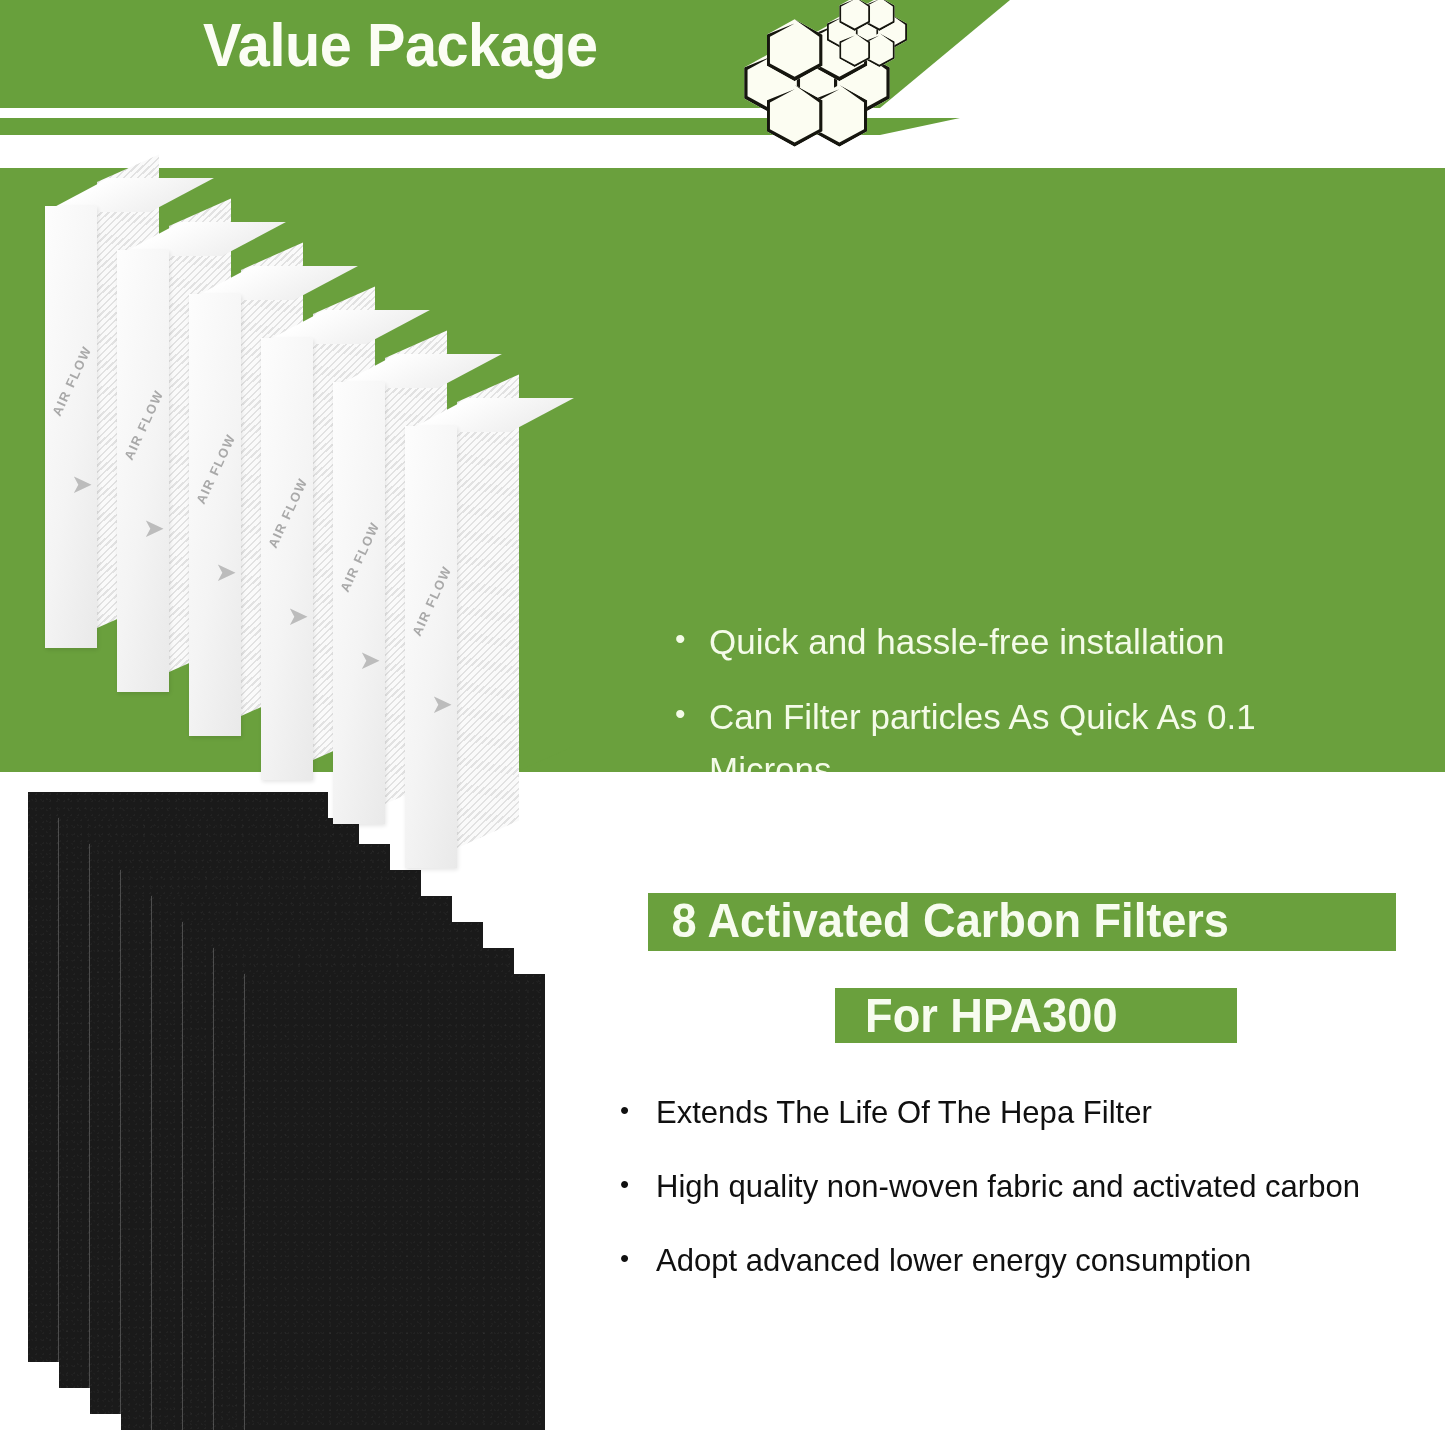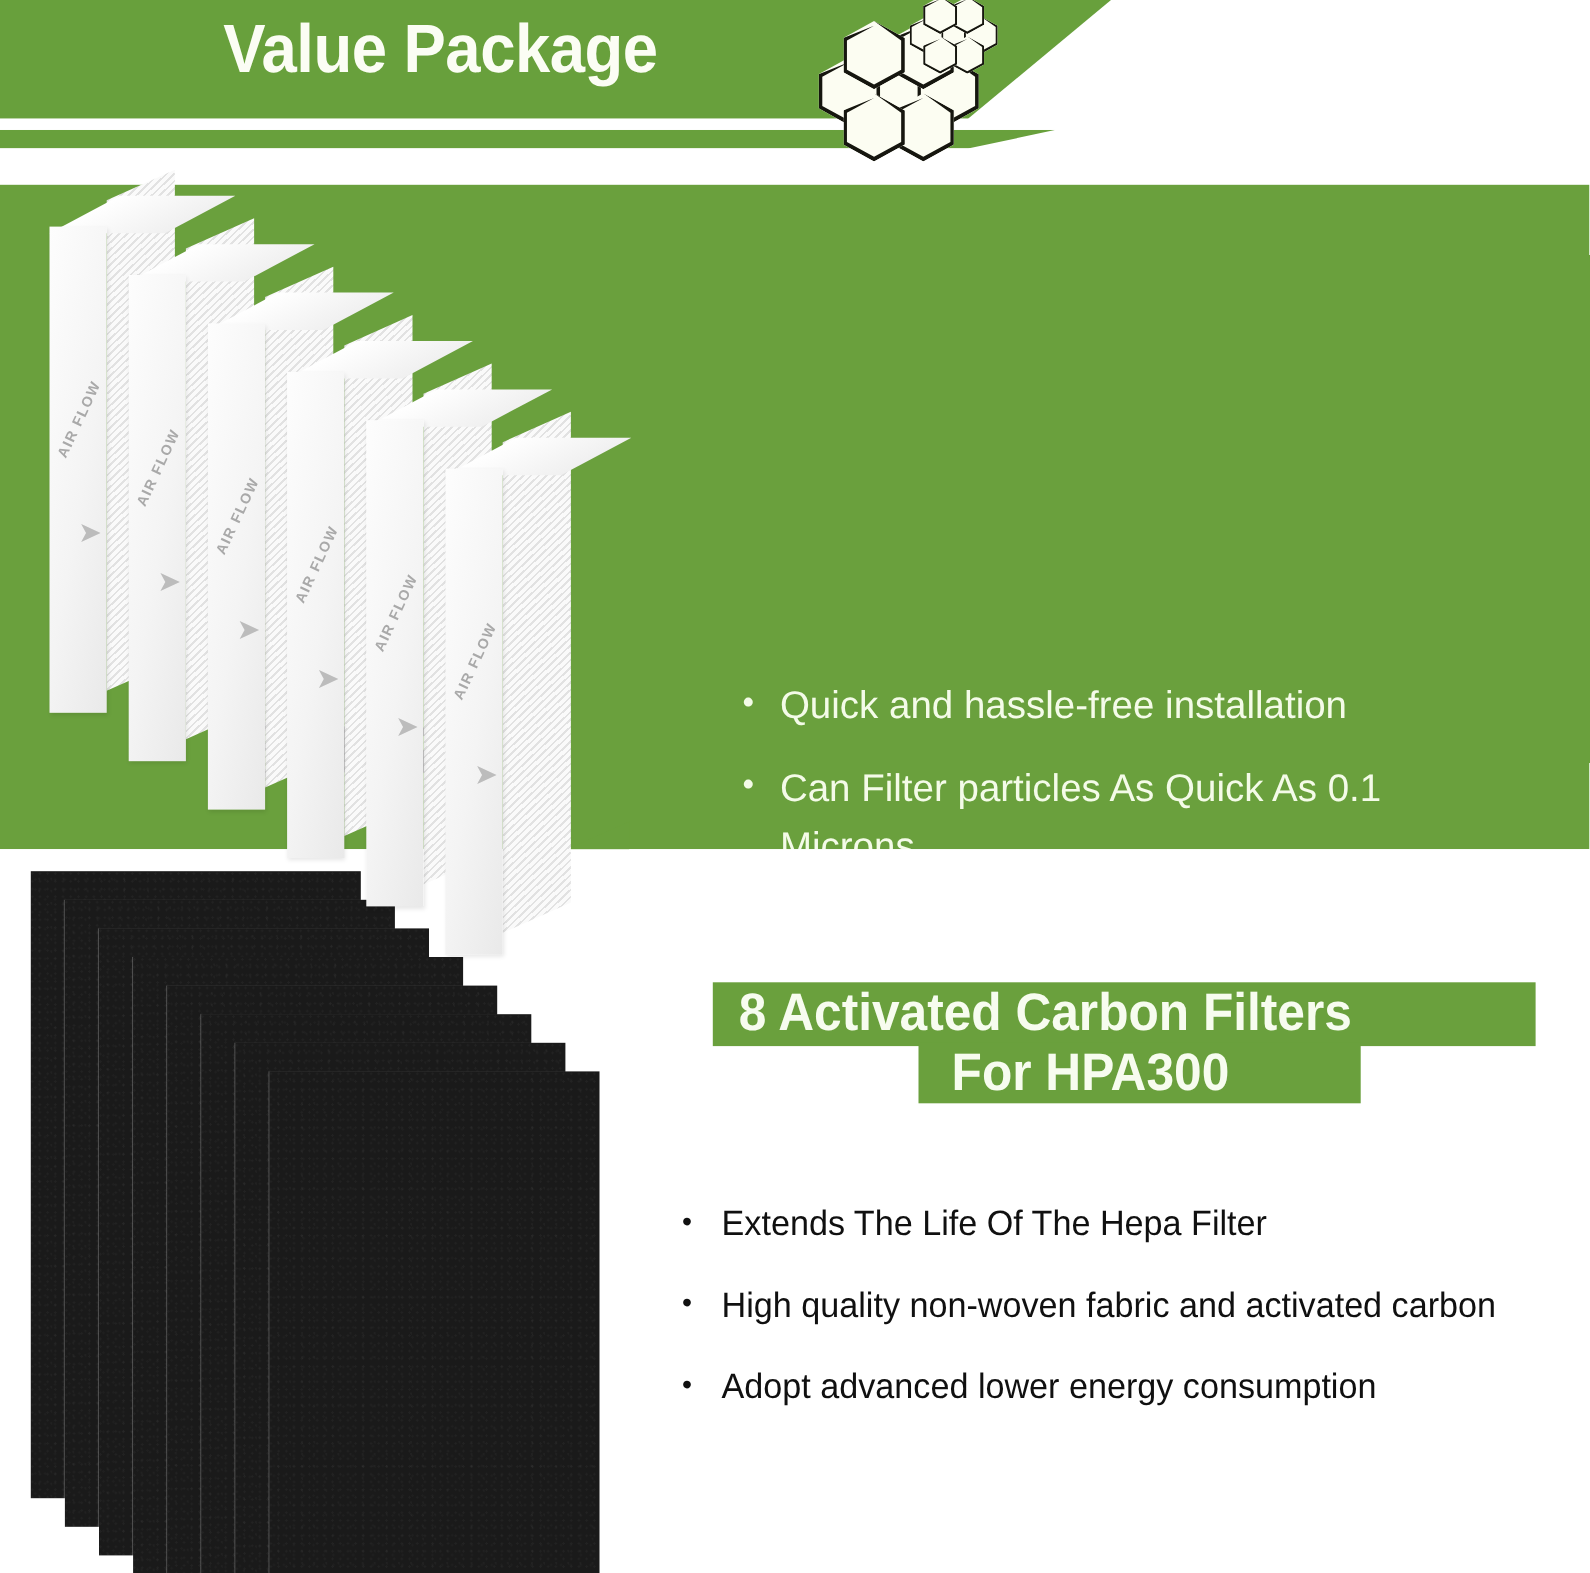--- a/index.html
+++ b/index.html
@@ -95,21 +95,21 @@
   #carbon-count{position:absolute;left:345px;top:1178px;
                 font-size:76px;font-weight:bold;color:#ffffff;
                 transform:scaleX(0.93);transform-origin:left top;
                 white-space:nowrap;}
 
   .green-tag{position:absolute;background:#6aa03d;display:flex;align-items:flex-start;}
   .green-tag span{color:#f7fcef;font-weight:bold;white-space:nowrap;
                   transform:scaleX(0.94);transform-origin:left center;}
   #tag1{left:648px;top:893px;width:748px;height:58px;}
   #tag1 span{font-size:48px;padding-left:25px;}
-  #tag2{left:835px;top:948px;width:402px;height:55px;}
+  #tag2{left:835px;top:988px;width:402px;height:55px;}
   #tag2 span{font-size:48px;padding-left:32px;}
 
   #carbon-bullets{position:absolute;left:620px;top:1088px;width:820px;}
   .b-dark{display:flex;font-size:32px;color:#101010;line-height:1.5;
           margin-bottom:26px;}
   .b-dark .dot{width:36px;flex:none;font-size:26px;line-height:1.72;}
   .b-dark .txt{transform:scaleX(0.97);transform-origin:left top;}
 </style>
 </head>
 <body>

